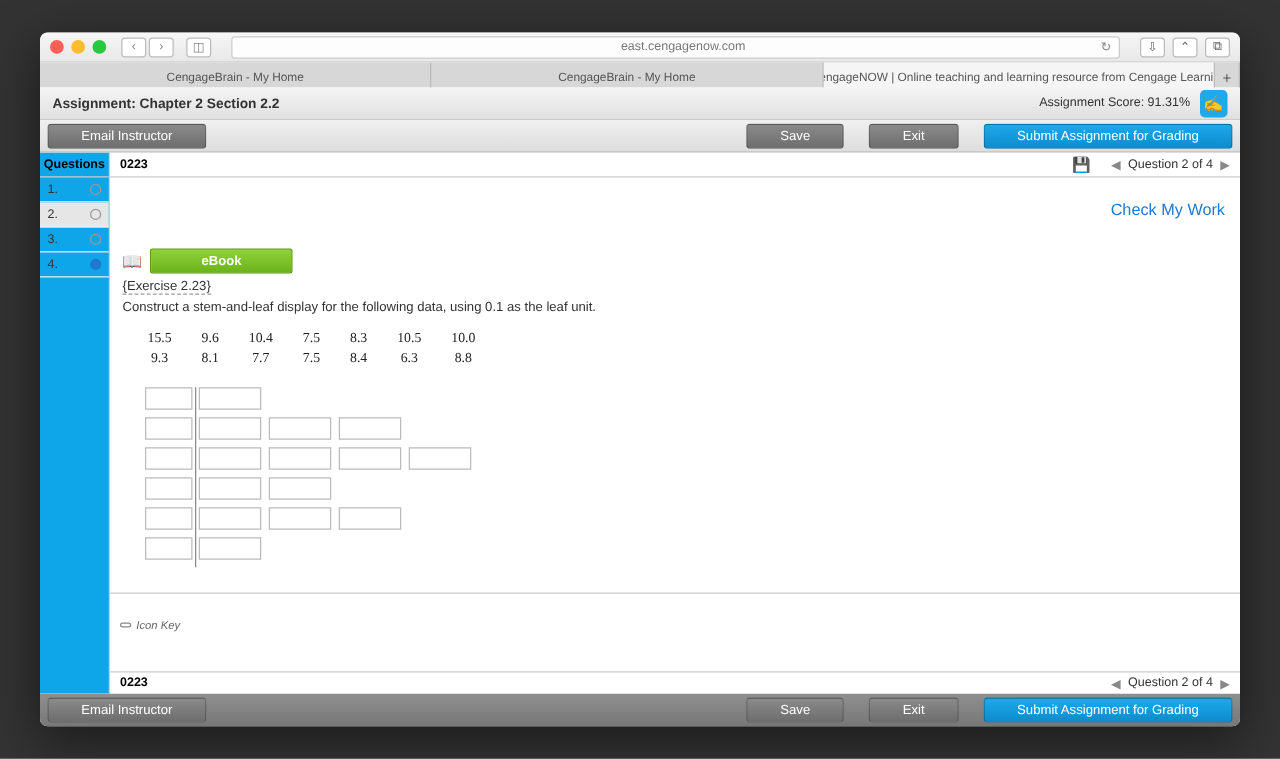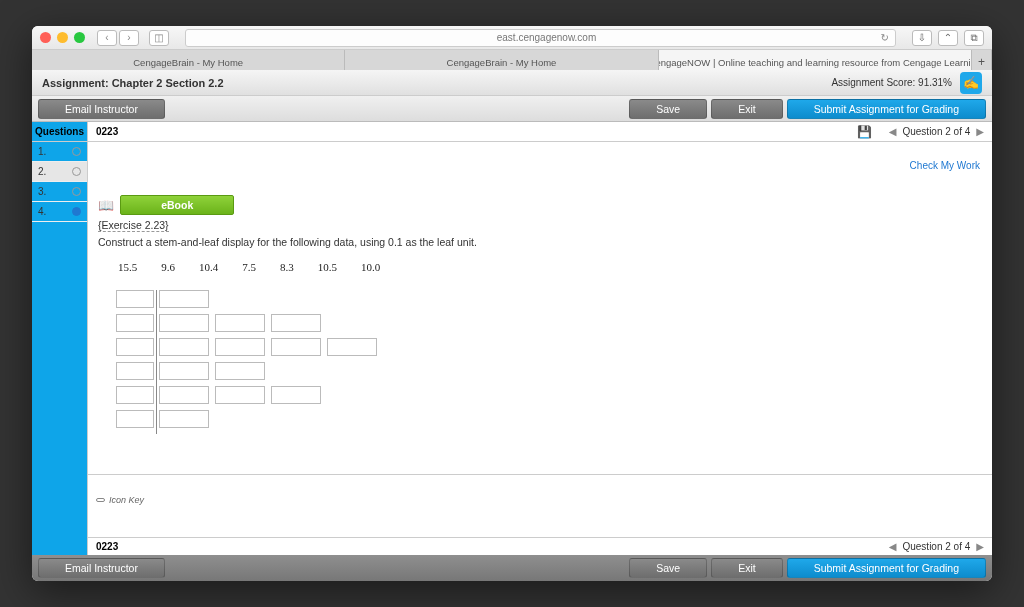--- a/index.html
+++ b/index.html
@@ -78,21 +78,21 @@
     height:26px; background:linear-gradient(#f0f0f0,#ddd);
     border-bottom:1px solid #bbb; display:flex; align-items:center;
     padding:0 6px; justify-content:space-between;
   }
   .btn{
     border-radius:3px; padding:3px 26px; font-size:10.5px; color:#fff; cursor:pointer;
     border:1px solid rgba(0,0,0,0.2);
   }
   .btn.gray{background:linear-gradient(#8a8a8a,#6e6e6e);}
   .btn.blue{background:linear-gradient(#1fa8ea,#0d8ccd);}
-  .row-right{display:flex;gap:4px;}
+  .row-right{display:flex;gap:20px;}
   
   .main{flex:1; display:flex; overflow:hidden;}
   .qcol{
     width:56px; border-right:1px solid #ccc; background:#0ea5e9;
   }
   .qcol .hdr{
     height:20px; border-bottom:1px solid #ccc; font-weight:bold;
     display:flex;align-items:center;justify-content:center;font-size:10px;
   }
   .qrow{
@@ -104,21 +104,21 @@
   .radio-filled{width:9px;height:9px;border:1px solid #1f78d1;border-radius:50%;background:#1f78d1;}
   .content{flex:1; display:flex; flex-direction:column; overflow:hidden;gap:12px;}
   .content-top{
     height:20px; border-bottom:1px solid #ccc; display:flex; align-items:center;
     padding:0 8px; justify-content:space-between; font-size:10px;
   }
   .qid{font-weight:bold;}
   .qnav{display:flex;align-items:center;gap:6px;color:#333;}
   .qnav .tri{color:#888;}
   .save-icon{color:#1b4aa0;font-size:12px;margin-right:10px;}
-  .check-link{color:#1f78d1; text-align:right; padding:6px 12px; font-size:10px; cursor:pointer;}
+  .check-link{color:#1f78d1; text-align:right; padding:6px 12px; font-size:13px; cursor:pointer;}
   .body{flex:1; padding:4px 10px 6px; overflow:auto; position:relative;}
   .ebook-row{display:flex;align-items:center;gap:6px;margin:2px 0 4px;}
   .ebook-icon{color:#2b63a3;font-size:13px;}
   .ebook-btn{
     background:linear-gradient(#8fd23a,#6bb31a); color:#fff; font-weight:bold;
     font-size:10.5px; padding:3px 40px; border-radius:2px; border:1px solid #5a9a12;
   }
   .ex-label{font-size:10.5px; color:#333; border-bottom:1px dashed #999; display:inline-block;}
   .prompt{font-size:10.5px; color:#333; margin:4px 0 10px;}
   .data-table{margin-left:18px; margin-bottom:14px;}
@@ -253,20 +253,29 @@
           <tbody>
               <tr>
             <td>15.5</td>
             <td>9.6</td>
             <td>10.4</td>
             <td>7.5</td>
             <td>8.3</td>
             <td>10.5</td>
             <td>10.0</td>
           </tr>
+          <tr>
+            <td>9.3</td>
+            <td>8.1</td>
+            <td>7.7</td>
+            <td>7.5</td>
+            <td>8.4</td>
+            <td>6.3</td>
+            <td>8.8</td>
+          </tr>
         </tbody>
           </table>
 
         
         <div class="sl-grid">
           <div style="display:flex;">
             <div>
               <div class="sl-row">
                   <input class="stem-input" style="">
                 </div>

